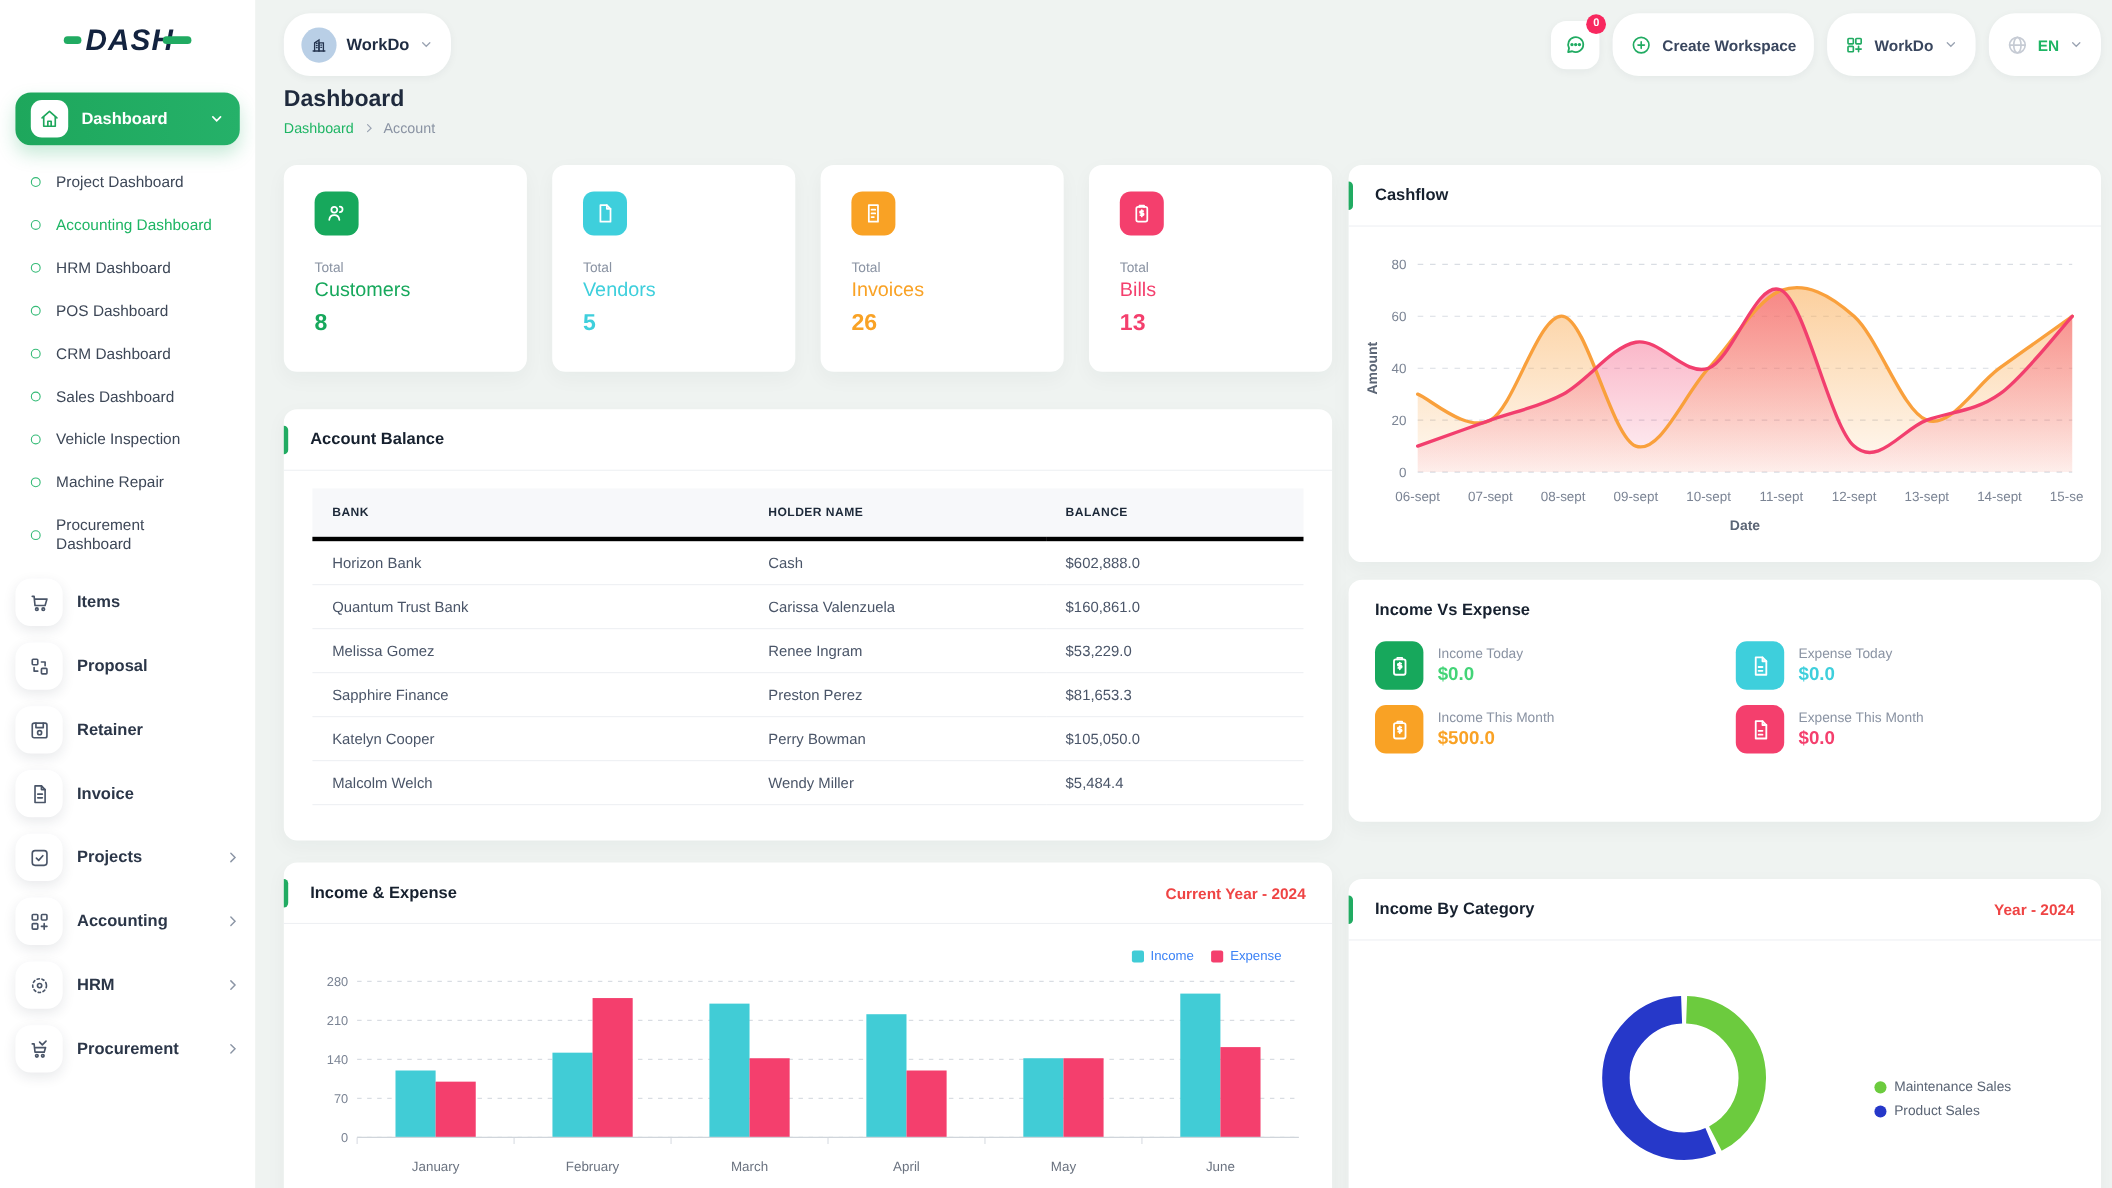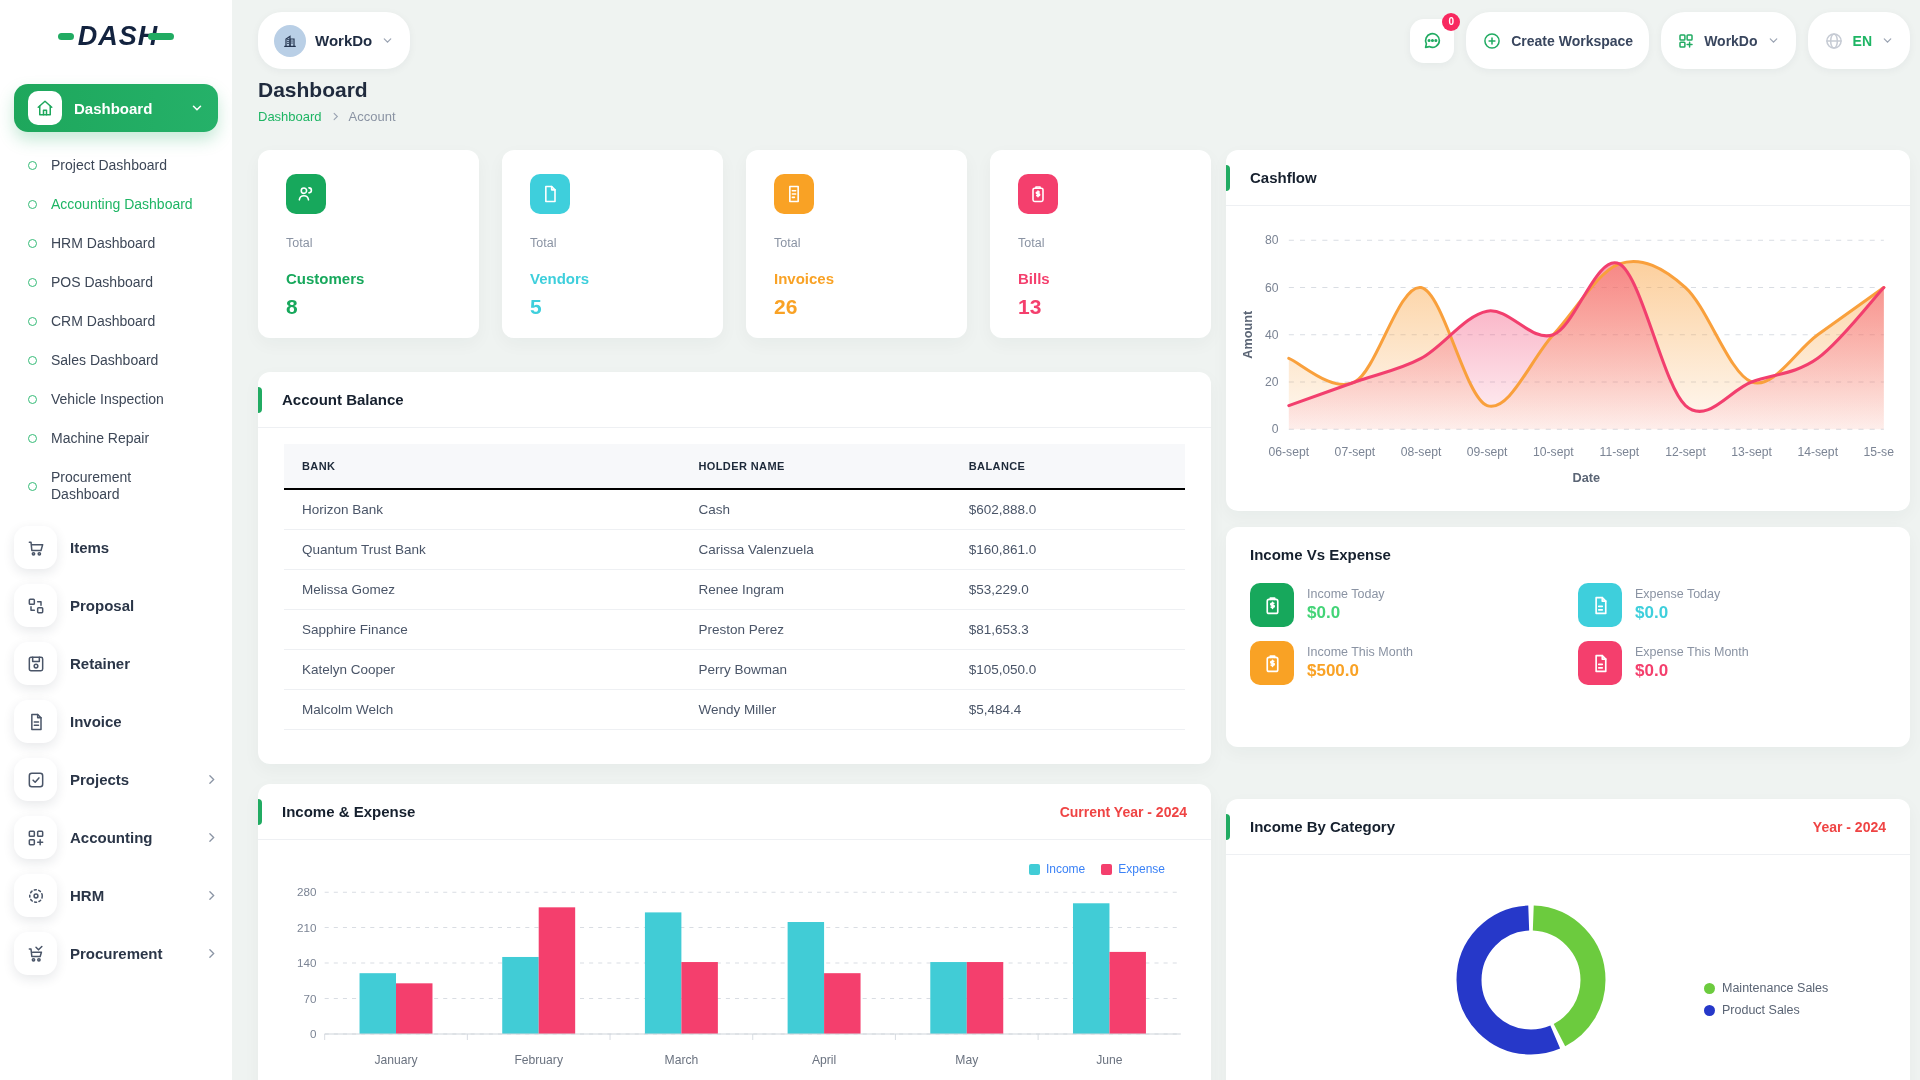--- a/index.html
+++ b/index.html
@@ -58,30 +58,30 @@
   .card { background:#fff; border-radius:12px; box-shadow:0 6px 18px rgba(25,39,62,.04); position:relative; }
   .card-head { height:56px; display:flex; align-items:center; justify-content:space-between; padding:0 24px; border-bottom:1px solid #eef0f3; position:relative; }
   .card-head.accent::before { content:""; position:absolute; left:0; top:15px; width:4px; height:26px; background:#21ab62; border-radius:0 4px 4px 0; }
   .card-title { font-size:15px; font-weight:700; color:#16202e; }
   .card-period { font-size:14px; font-weight:700; color:#ef4444; }
   
   .stats-row { display:grid; grid-template-columns:repeat(4,1fr); gap:23px; }
   .stat-card { background:#fff; border-radius:12px; box-shadow:0 6px 18px rgba(25,39,62,.04); height:188px; padding:24px 28px; }
   .stat-icon { width:40px; height:40px; border-radius:10px; display:flex; align-items:center; justify-content:center; color:#fff; }
   .stat-caption { margin-top:22px; font-size:12.5px; color:#8a93a3; }
-  .stat-label { margin-top:20px; font-size:15px; font-weight:700; }
+  .stat-label { margin-top:3px; font-size:18px; font-weight:400; }
   .stat-value { margin-top:8px; font-size:21px; font-weight:700; }
   
   .card-ab { margin-top:34px; height:392px; }
   .tbl-wrap { padding:16px 26px 0 26px; }
   table { width:100%; border-collapse:collapse; }
   thead tr { background:#f7f8fa; }
   th { text-align:left; font-size:11px; font-weight:700; color:#1d2939; letter-spacing:.4px; padding:16px 18px; }
   td { font-size:13.5px; color:#4a5568; padding:12px 18px; border-bottom:1px solid #eef0f3; }
-  tbody tr:first-child td { border-top:2px solid #000000; }
+  tbody tr:first-child td { border-top:4px solid #000000; }
   
   .card-ie { margin-top:20px; height:330px; }
   .legend-row { display:flex; justify-content:flex-end; gap:16px; padding:22px 46px 0 0; }
   .legend-item { display:flex; align-items:center; gap:6px; }
   .legend-swatch { width:11px; height:11px; border-radius:2px; }
   .legend-txt { font-size:12px; color:#3b82f6; }
   .bar-chart-box { padding:6px 18px 0 18px; }
   
   .card-cf { height:361px; }
   .cf-box { padding:14px 16px 0 10px; }

